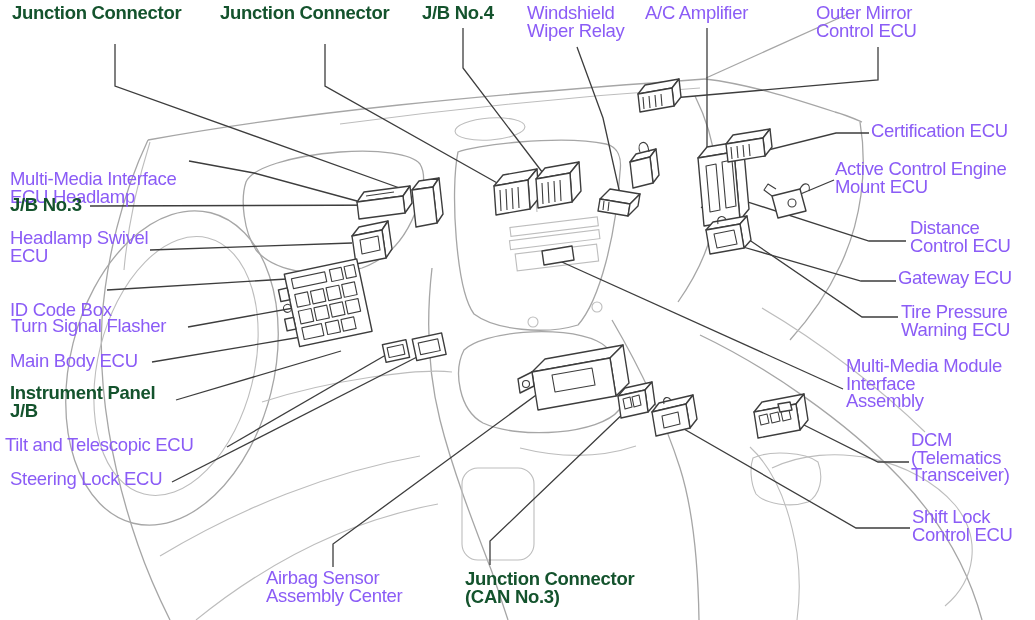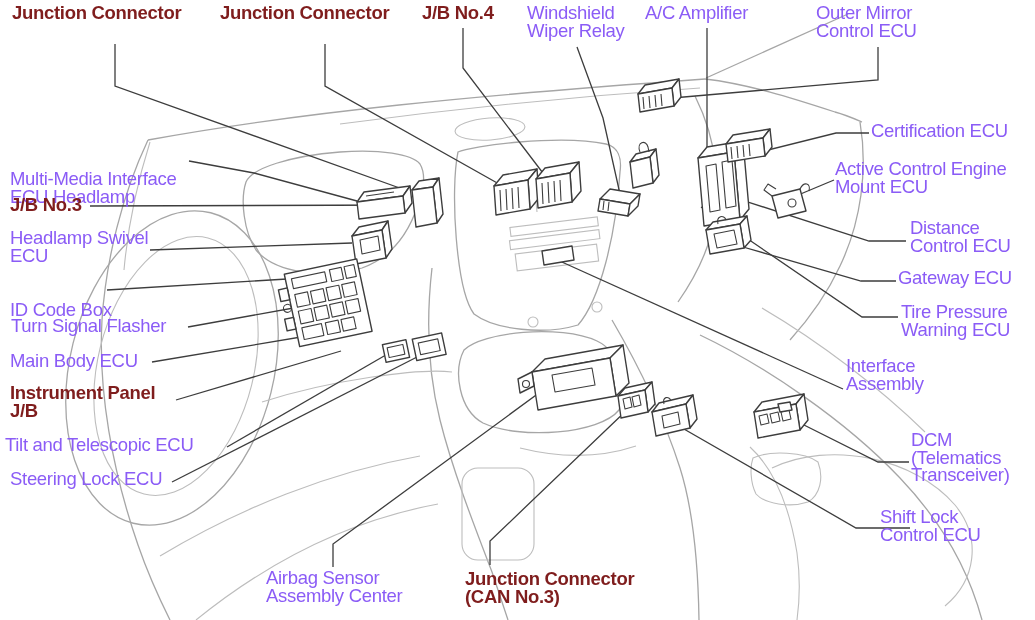--- a/index.html
+++ b/index.html
@@ -8,21 +8,21 @@
     font-family:"Liberation Sans",sans-serif;overflow:hidden;
   }
   .stage svg{position:absolute;left:0;top:0;}
   .art{stroke:#a6a6a6;stroke-width:1.3;fill:none;}
   .art2{stroke:#bdbdbd;stroke-width:1.1;fill:none;}
   .comp{stroke:#3d3d3d;stroke-width:1.4;fill:#ffffff;stroke-linejoin:round;}
   .compd{stroke:#3d3d3d;stroke-width:1.1;fill:none;stroke-linejoin:round;}
   .leader{stroke:#3d3d3d;stroke-width:1.3;fill:none;}
   .lbl{position:absolute;color:#8b5cf6;font-size:18.5px;line-height:17.5px;
        white-space:nowrap;letter-spacing:-0.3px;}
-  .lbl.b{font-weight:700;color:#7f1d1d;}
+  .lbl.b{font-weight:700;color:#14532d;}
 </style>
 </head>
 <body>
 
 <div class="stage">
 
 <svg width="1035" height="620" viewBox="0 0 1035 620">
 
   <g>
     <path class="art" d="M148,140 C300,112 480,95 705,79"></path>
@@ -297,29 +297,30 @@
         <div>Control ECU</div>
       </div>
       <div class="lbl" style="left: 898px; top: 269px;">
         <div>Gateway ECU</div>
       </div>
       <div class="lbl" style="left: 901px; top: 303px;">
         <div>Tire Pressure</div>
         <div>Warning ECU</div>
       </div>
       <div class="lbl" style="left: 846px; top: 357px;">
+        <div>Multi-Media Module</div>
         <div>Interface</div>
         <div>Assembly</div>
       </div>
       <div class="lbl" style="left: 911px; top: 431px;">
         <div>DCM</div>
         <div>(Telematics</div>
         <div>Transceiver)</div>
       </div>
-      <div class="lbl" style="left: 880px; top: 508px;">
+      <div class="lbl" style="left: 912px; top: 508px;">
         <div>Shift Lock</div>
         <div>Control ECU</div>
       </div>
       <div class="lbl" style="left: 266px; top: 569px;">
         <div>Airbag Sensor</div>
         <div>Assembly Center</div>
       </div>
       <div class="lbl b" style="left: 465px; top: 570px;">
         <div>Junction Connector</div>
         <div>(CAN No.3)</div>

